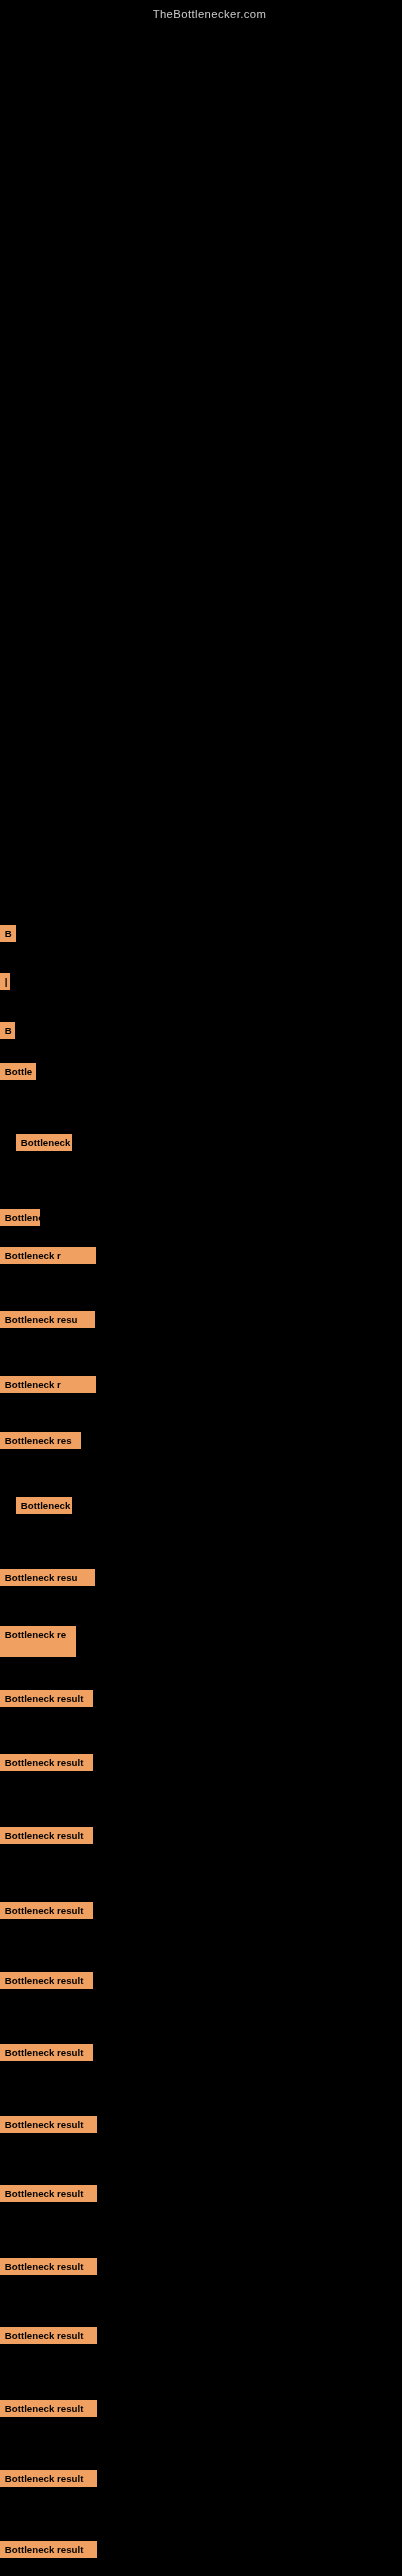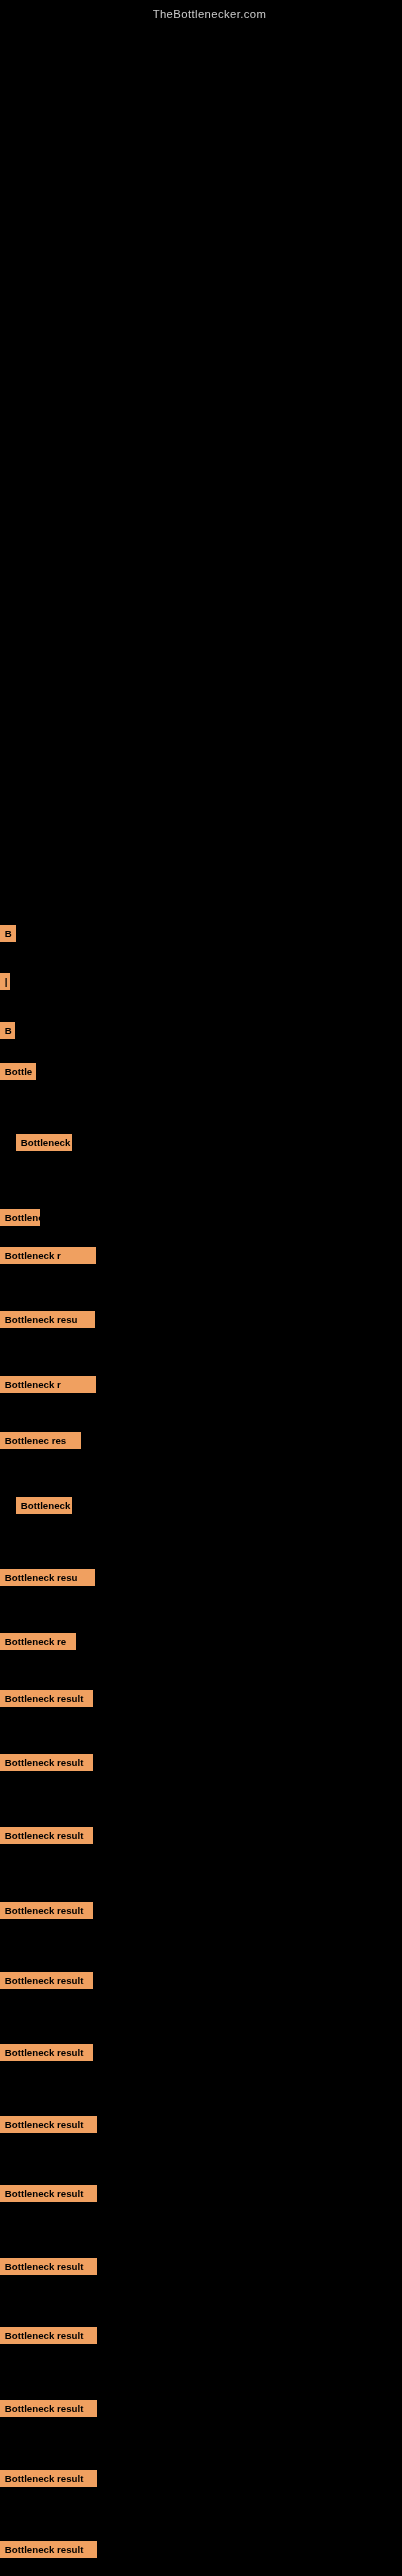--- a/index.html
+++ b/index.html
@@ -85,29 +85,29 @@
     <div style="position: absolute; top: 322px; left: 0px; height: 31px; display: flex; align-items: center;">
       <span class="bottleneck-label item-w-90">Bottleneck r</span>
     </div>
     <div style="position: absolute; top: 386px; left: 0px; height: 31px; display: flex; align-items: center;">
       <span class="bottleneck-label item-w-105">Bottleneck resu</span>
     </div>
     <div style="position: absolute; top: 451px; left: 0px; height: 31px; display: flex; align-items: center;">
       <span class="bottleneck-label item-w-90">Bottleneck r</span>
     </div>
     <div style="position: absolute; top: 507px; left: 0px; height: 31px; display: flex; align-items: center;">
-      <span class="bottleneck-label item-w-100">Bottlenec res</span>
+      <span class="bottleneck-label item-w-100">Bottleneck res</span>
     </div>
     <div style="position: absolute; top: 572px; left: 0px; height: 31px; display: flex; align-items: center;">
       <span class="bottleneck-label item-w-70">Bottleneck</span>
     </div>
     <div style="position: absolute; top: 644px; left: 0px; height: 31px; display: flex; align-items: center;">
       <span class="bottleneck-label item-w-105">Bottleneck resu</span>
     </div>
-    <div style="position: absolute; top: 708px; left: 0px; height: 31px; display: flex; align-items: center;">
+    <div style="position: absolute; top: 708px; left: 0px; height: 31px; display: flex; ">
       <span class="bottleneck-label item-w-95">Bottleneck re</span>
     </div>
     <div style="position: absolute; top: 765px; left: 0px; height: 31px; display: flex; align-items: center;">
       <span class="bottleneck-label item-w-115">Bottleneck result</span>
     </div>
     <div style="position: absolute; top: 829px; left: 0px; height: 31px; display: flex; align-items: center;">
       <span class="bottleneck-label item-w-115">Bottleneck result</span>
     </div>
     <div style="position: absolute; top: 902px; left: 0px; height: 31px; display: flex; align-items: center;">
       <span class="bottleneck-label item-w-115">Bottleneck result</span>

